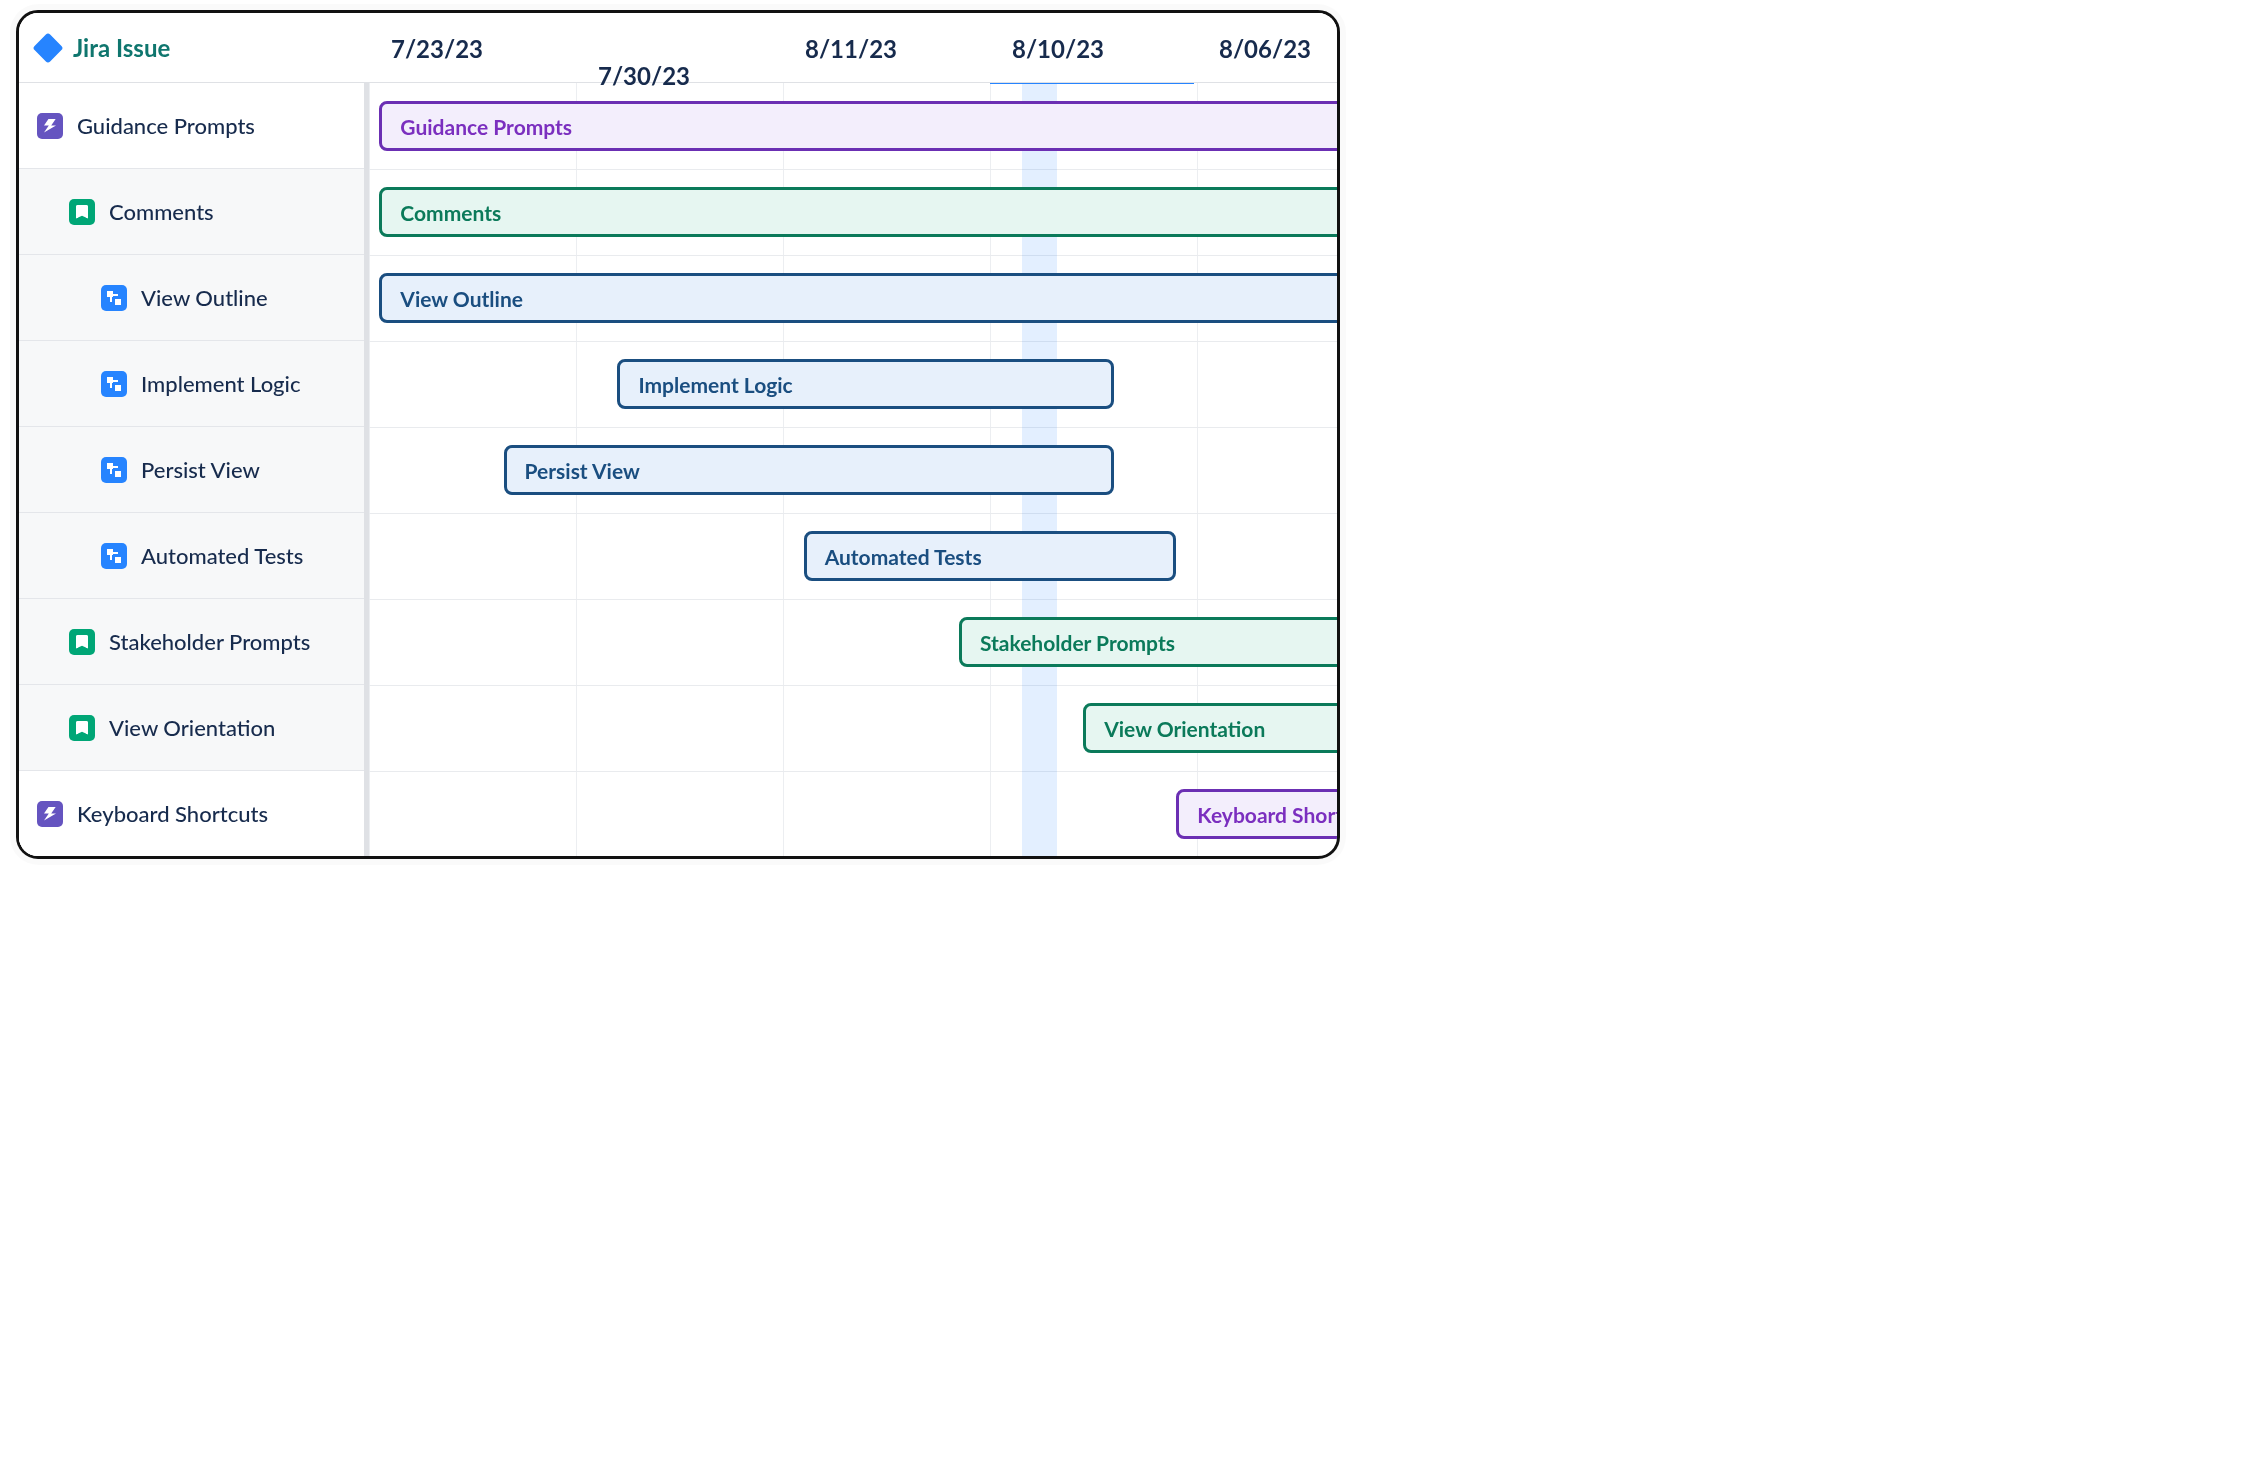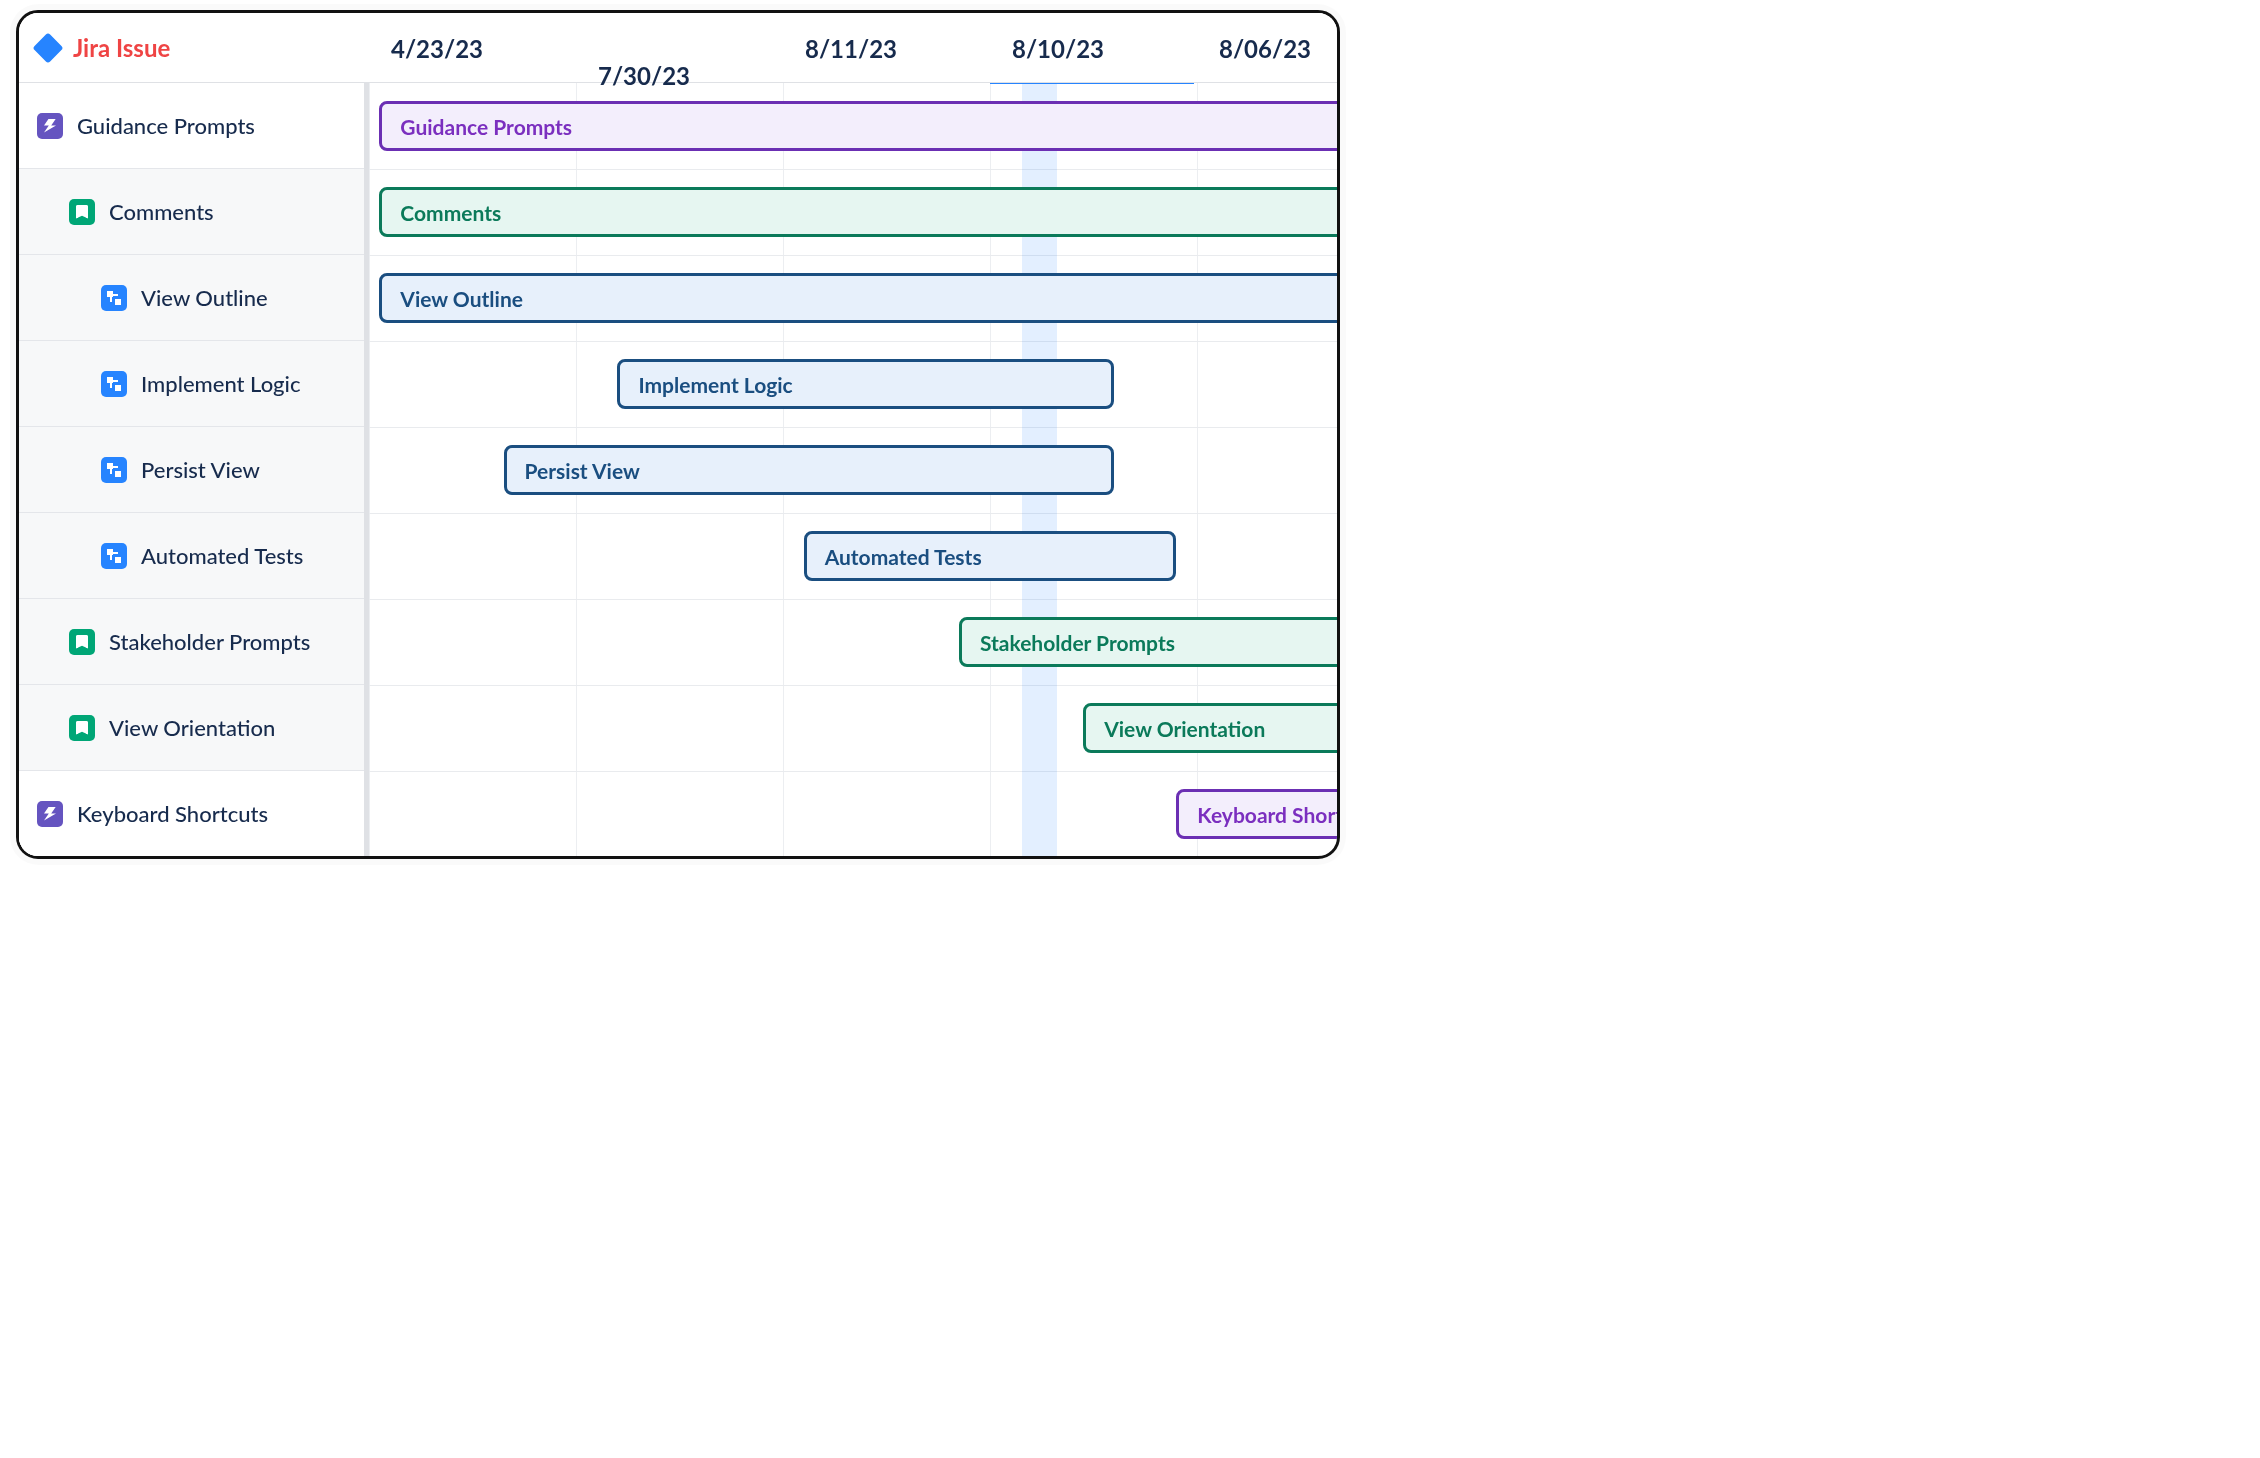--- a/index.html
+++ b/index.html
@@ -39,21 +39,21 @@
   }
   .header-left .diamond {
     width: 22px; height: 22px;
     transform: rotate(45deg);
     background: #2684ff;
     border-radius: 3px;
   }
   .header-left .title {
     font-size: 24px;
     font-weight: 700;
-    color: #ef4444;
+    color: #0f766e;
   }
   .header-dates {
     flex: 1;
     position: relative;
   }
   .date-label {
     position: absolute;
     top: 0;
     height: 70px;
     display: flex;
@@ -187,21 +187,21 @@
 <body>
 
 <div class="frame">
 
   <div class="header">
     <div class="header-left">
       <div class="diamond"></div>
       <div class="title">Jira Issue</div>
     </div>
     <div class="header-dates" id="header-dates">
-        <div class="date-label" style="left: 0px;">4/23/23</div>
+        <div class="date-label" style="left: 0px;">7/23/23</div>
         <div class="date-label" style="left: 207px; margin-top: 27px;">7/30/23</div>
         <div class="date-label" style="left: 414px;">8/11/23</div>
         <div class="date-label" style="left: 621px;">8/10/23</div>
         <div class="date-label" style="left: 828px;">8/06/23</div>
       </div>
   </div>
 
   <div class="body">
     <div class="sidebar" id="sidebar">
         <div class="row level-0">

